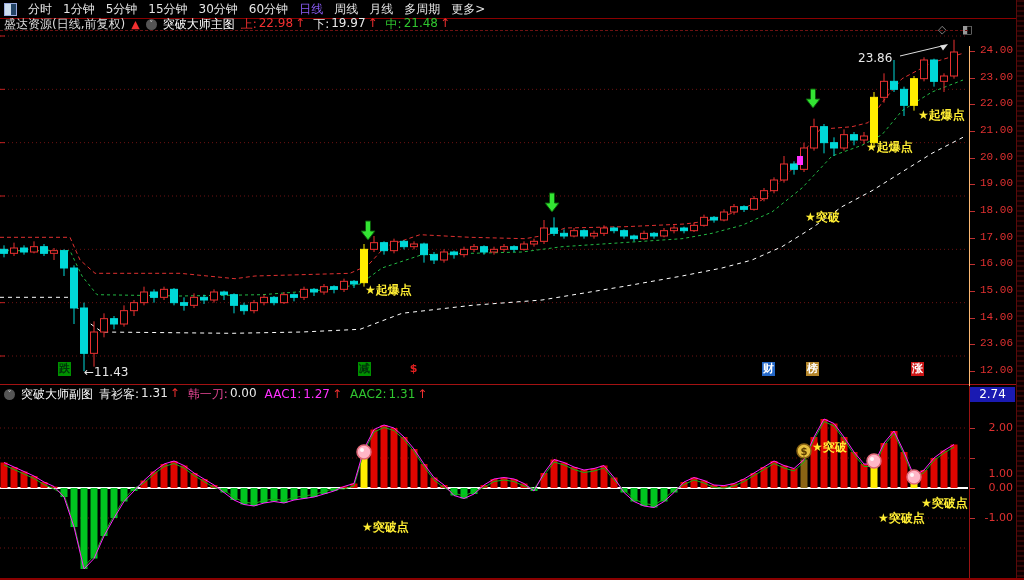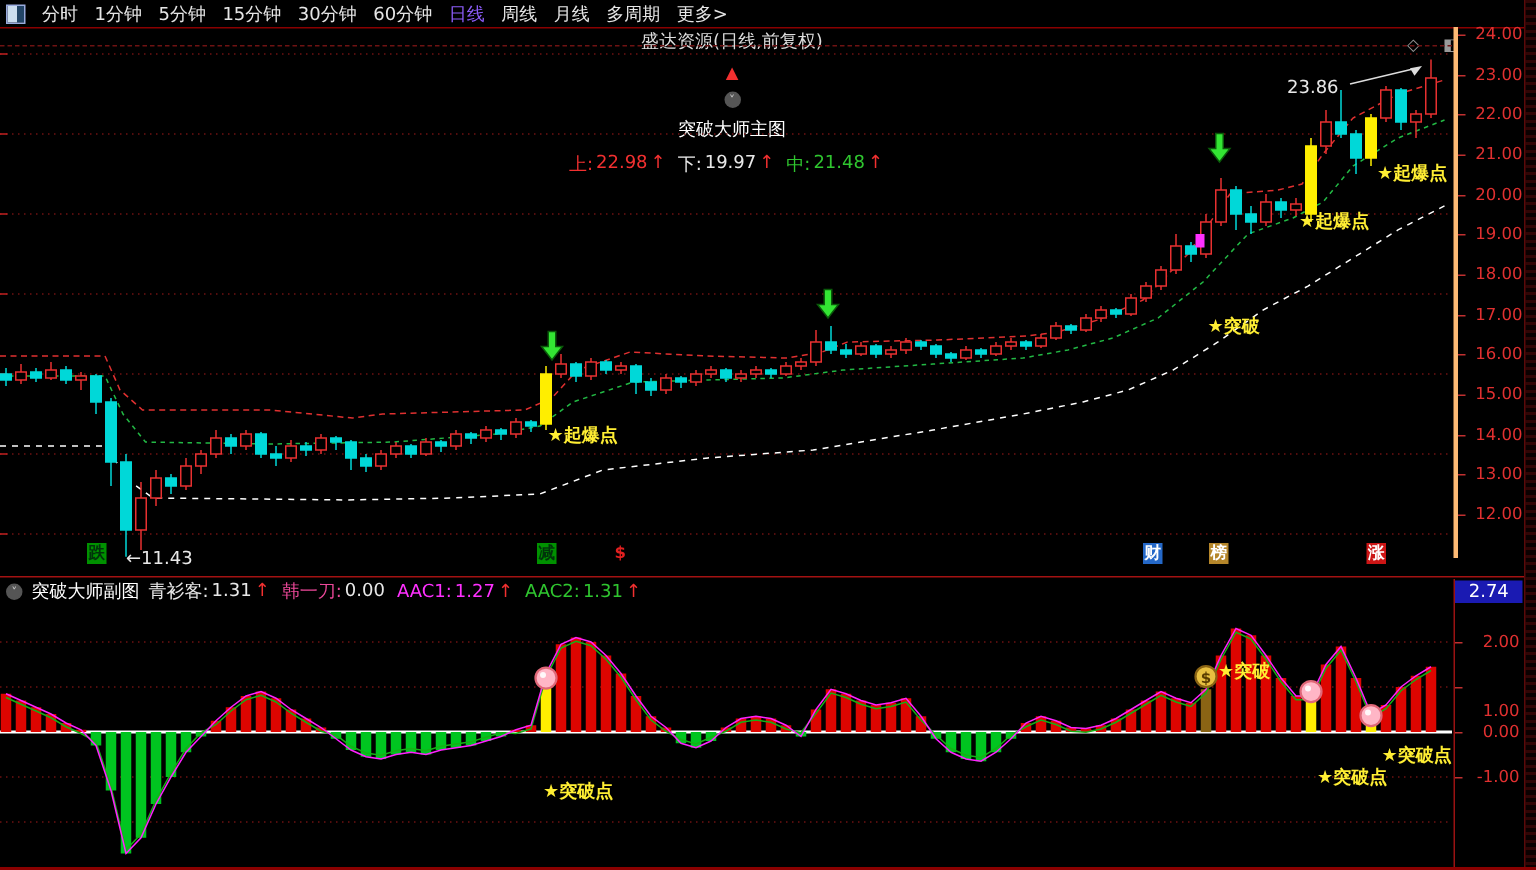--- a/index.html
+++ b/index.html
@@ -10,36 +10,36 @@
     display:flex;align-items:center;font-size:12px;color:#e6e6e6;white-space:nowrap;}
   #tb-left{display:flex;align-items:center;gap:11px;padding-left:4px;flex:1;}
   #tb-left .tbitem{cursor:default;}
   #tb-left .tbitem.active{color:#8b5cf6;}
   #tb-right{display:flex;align-items:center;gap:3px;padding-right:6px;}
   #tb-right .tbtn{border:1px solid #7c1d1d;background:#120000;padding:0 6px;height:15px;line-height:15px;
     font-size:12px;color:#e6e6e6;}
   .sq-icon{display:inline-block;width:11px;height:11px;border:1px solid #9ad;background:linear-gradient(90deg,#cde 0 55%,#246 55%);}
   
   #titlebar{position:absolute;left:0;top:19px;width:968px;height:11px;font-size:12px;color:#ddd;
-    display:flex;align-items:center;gap:6px;padding-left:4px;white-space:nowrap;flex-direction:column;}
+    display:flex;align-items:center;gap:6px;padding-left:4px;white-space:nowrap;}
   #titlebar .red-arrow{color:#f23030;font-size:11px;}
   .circ-icon{display:inline-block;width:11px;height:11px;border-radius:50%;background:#555;color:#ccc;
     font-size:8px;line-height:11px;text-align:center;}
   .fld{display:inline-flex;gap:2px;}
   .up-arr{color:#f23030;}
   #corner-icons{position:absolute;top:23px;left:938px;color:#999;font-size:11px;letter-spacing:6px;}
   
   #main-wrap{position:absolute;left:0;top:30px;width:968px;height:354px;border-top:1px dashed #6e1212;}
   #sub-header{position:absolute;left:0;top:386px;width:968px;height:17px;font-size:12px;color:#eee;
     display:flex;align-items:center;gap:6px;padding-left:4px;white-space:nowrap;}
   #sub-wrap{position:absolute;left:0;top:404px;width:968px;height:174px;}
   svg{display:block;}
   
   #axis-main,#axis-sub{position:absolute;left:969px;width:46px;font-size:11px;color:#e03030;}
-  #axis-main{top:18px;height:354px;border-left:3px solid #fdba74;}
+  #axis-main{top:46px;height:354px;border-left:1px solid #fdba74;font-family:Liberation Mono, monospace;}
   #axis-sub{top:386px;height:232px;border-left:1px solid #9a1212;}
   .axlabel{position:absolute;right:3px;width:43px;text-align:right;}
   .axtick{position:absolute;left:0;width:5px;height:1px;background:#c03030;}
   #valbox{position:absolute;left:970px;top:387px;width:45px;height:15px;background:#1a1ab2;color:#fff;
     font-size:12px;text-align:center;line-height:15px;}
   
   #edge-strip{position:absolute;left:1016px;top:0;width:8px;height:580px;background:#0a0000;
     border-left:1px solid #5a0a0a;
     background-image:repeating-linear-gradient(#300505 0 2px,#0a0000 2px 5px);}
   #sep-line{position:absolute;left:0;top:384px;width:1016px;height:1px;background:#a31212;}
@@ -496,21 +496,21 @@
       <div class="axlabel" style="top: 158px;">18.00</div>
       <div class="axtick" style="top: 165px;"></div>
       <div class="axlabel" style="top: 184.667px;">17.00</div>
       <div class="axtick" style="top: 191.667px;"></div>
       <div class="axlabel" style="top: 211.334px;">16.00</div>
       <div class="axtick" style="top: 218.334px;"></div>
       <div class="axlabel" style="top: 238px;">15.00</div>
       <div class="axtick" style="top: 245px;"></div>
       <div class="axlabel" style="top: 264.667px;">14.00</div>
       <div class="axtick" style="top: 271.667px;"></div>
-      <div class="axlabel" style="top: 291.334px;">13.00</div>
+      <div class="axlabel" style="top: 291.334px;">23.06</div>
       <div class="axtick" style="top: 298.334px;"></div>
       <div class="axlabel" style="top: 318px;">12.00</div>
       <div class="axtick" style="top: 325px;"></div>
     </div>
   <div id="axis-sub">
       <div class="axlabel" style="top: 35px;">2.00</div>
       <div class="axtick" style="top: 42px;"></div>
       <div class="axlabel" style="top: 81px;">1.00</div>
       <div class="axtick" style="top: 72px;"></div>
       <div class="axlabel" style="top: 95px;">0.00</div>

